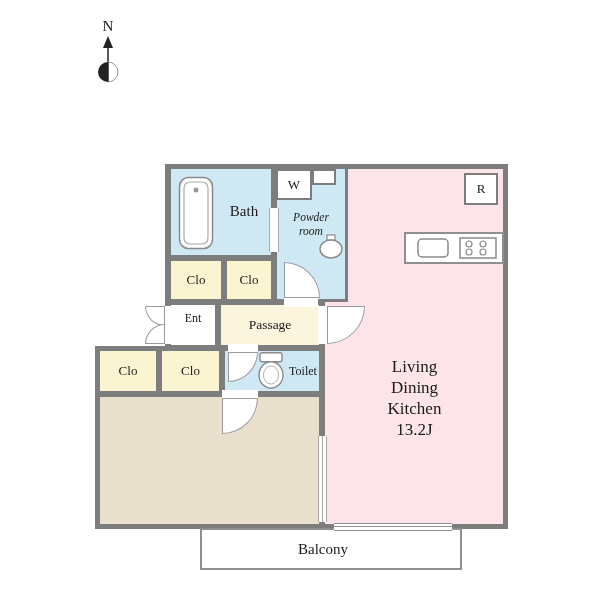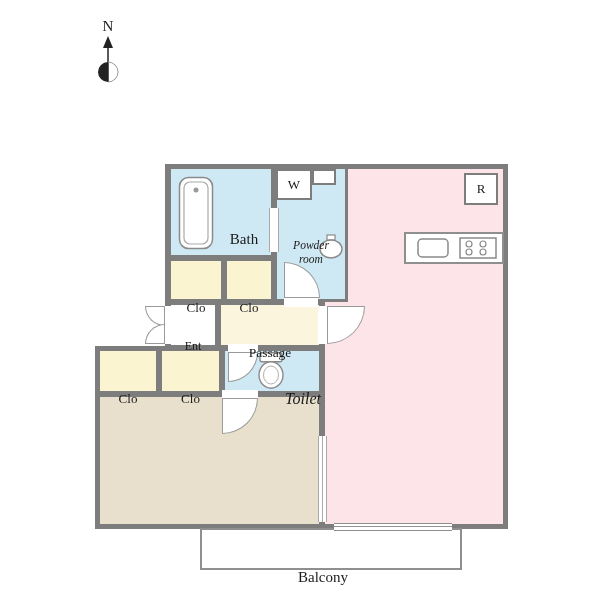--- a/index.html
+++ b/index.html
@@ -8,21 +8,21 @@
   .plan {
     position: relative; width: 600px; height: 600px;
     background: #fff; overflow: hidden;
     font-family: "Liberation Serif", serif; color: #1a1a1a;
   }
   .room  { position: absolute; border: 3px solid var(--wall, #7d7d7d); }
   .wall  { position: absolute; background: var(--wall, #7d7d7d); }
   .box   { position: absolute; background: #fff; border: 2px solid var(--wall, #7d7d7d);
            display: flex; align-items: center; justify-content: center; font-size: 13px; }
   .lbl   { position: absolute; display: flex; flex-direction: column; align-items: center;
-           justify-content: center; text-align: center; line-height: 1.25; pointer-events: none; margin-top: 28px; }
+           justify-content: center; text-align: center; line-height: 1.25; pointer-events: none; }
   .gap   { position: absolute; background: #fff; }
   .arc   { position: absolute; background: #fff; border: 1px solid #9a9a9a; }
   .icon  { position: absolute; }
   .c-wet     { background: var(--wet-area, #cfe9f4); }
   .c-ldk     { background: var(--ldk, #fce4e8); }
   .c-bed     { background: var(--bedroom, #e8e0cd); }
   .c-clo     { background: var(--closet, #faf5d0); }
   .c-pass    { background: var(--passage, #faf5dc); }
   .c-white   { background: #ffffff; }
   .balcony   { position: absolute; background: #fff; border: 2px solid var(--outline-light, #8f8f8f); }
@@ -138,20 +138,26 @@
   </div>
   <div class="lbl" style="left:168px; top:300px; width:50px; height:36px; font-size:12px;">
     <span>Ent</span>
   </div>
   <div class="lbl" style="left:97px; top:348px; width:62px; height:46px; font-size:13px;">
     <span>Clo</span>
   </div>
   <div class="lbl" style="left:159px; top:348px; width:63px; height:46px; font-size:13px;">
     <span>Clo</span>
   </div>
-  <div class="lbl" style="left:284px; top:360px; width:38px; height:22px; font-size:16px;font-style:italic;">
+  <div class="lbl" style="left:284px; top:360px; width:38px; height:22px; font-size:12px;">
     <span>Toilet</span>
+  </div>
+  <div class="lbl" style="left:322px; top:348px; width:185px; height:100px; font-size:17px;">
+    <span>Living</span>
+    <span>Dining</span>
+    <span>Kitchen</span>
+    <span>13.2J</span>
   </div>
   <div class="lbl" style="left:200px; top:528px; width:246px; height:42px; font-size:15px;">
     <span>Balcony</span>
   </div>
 
 </div>
 
 </body></html>

